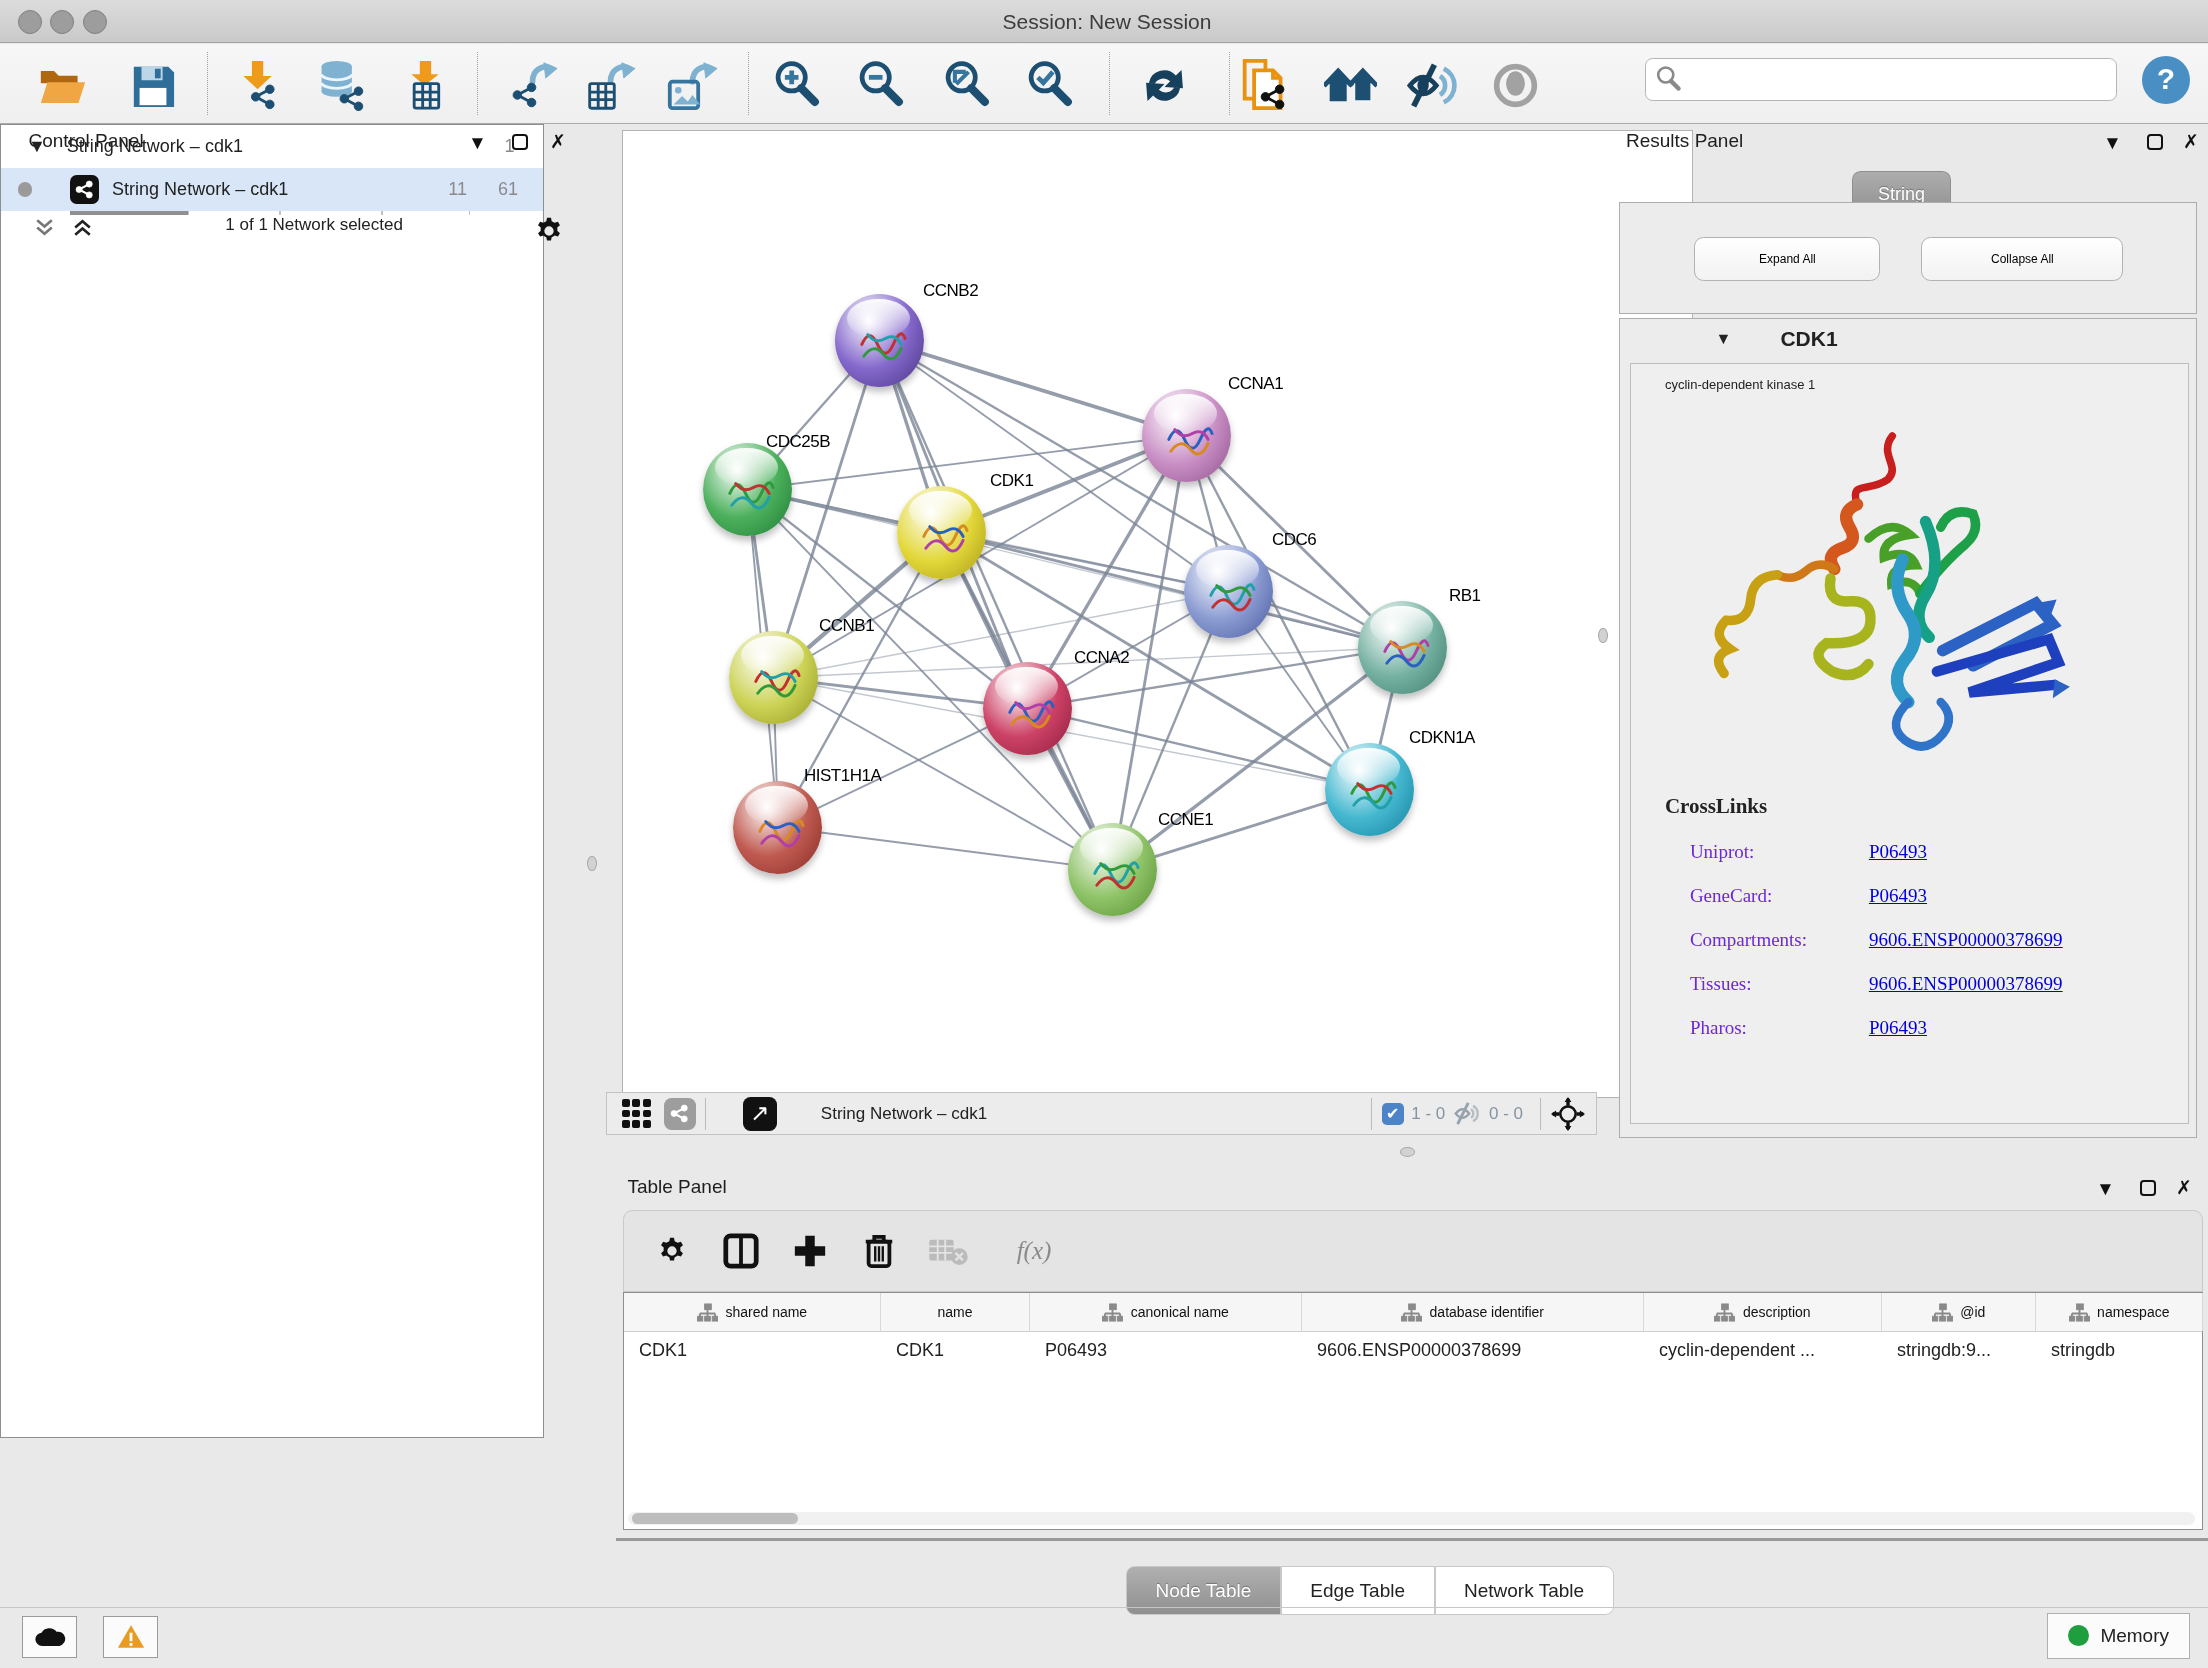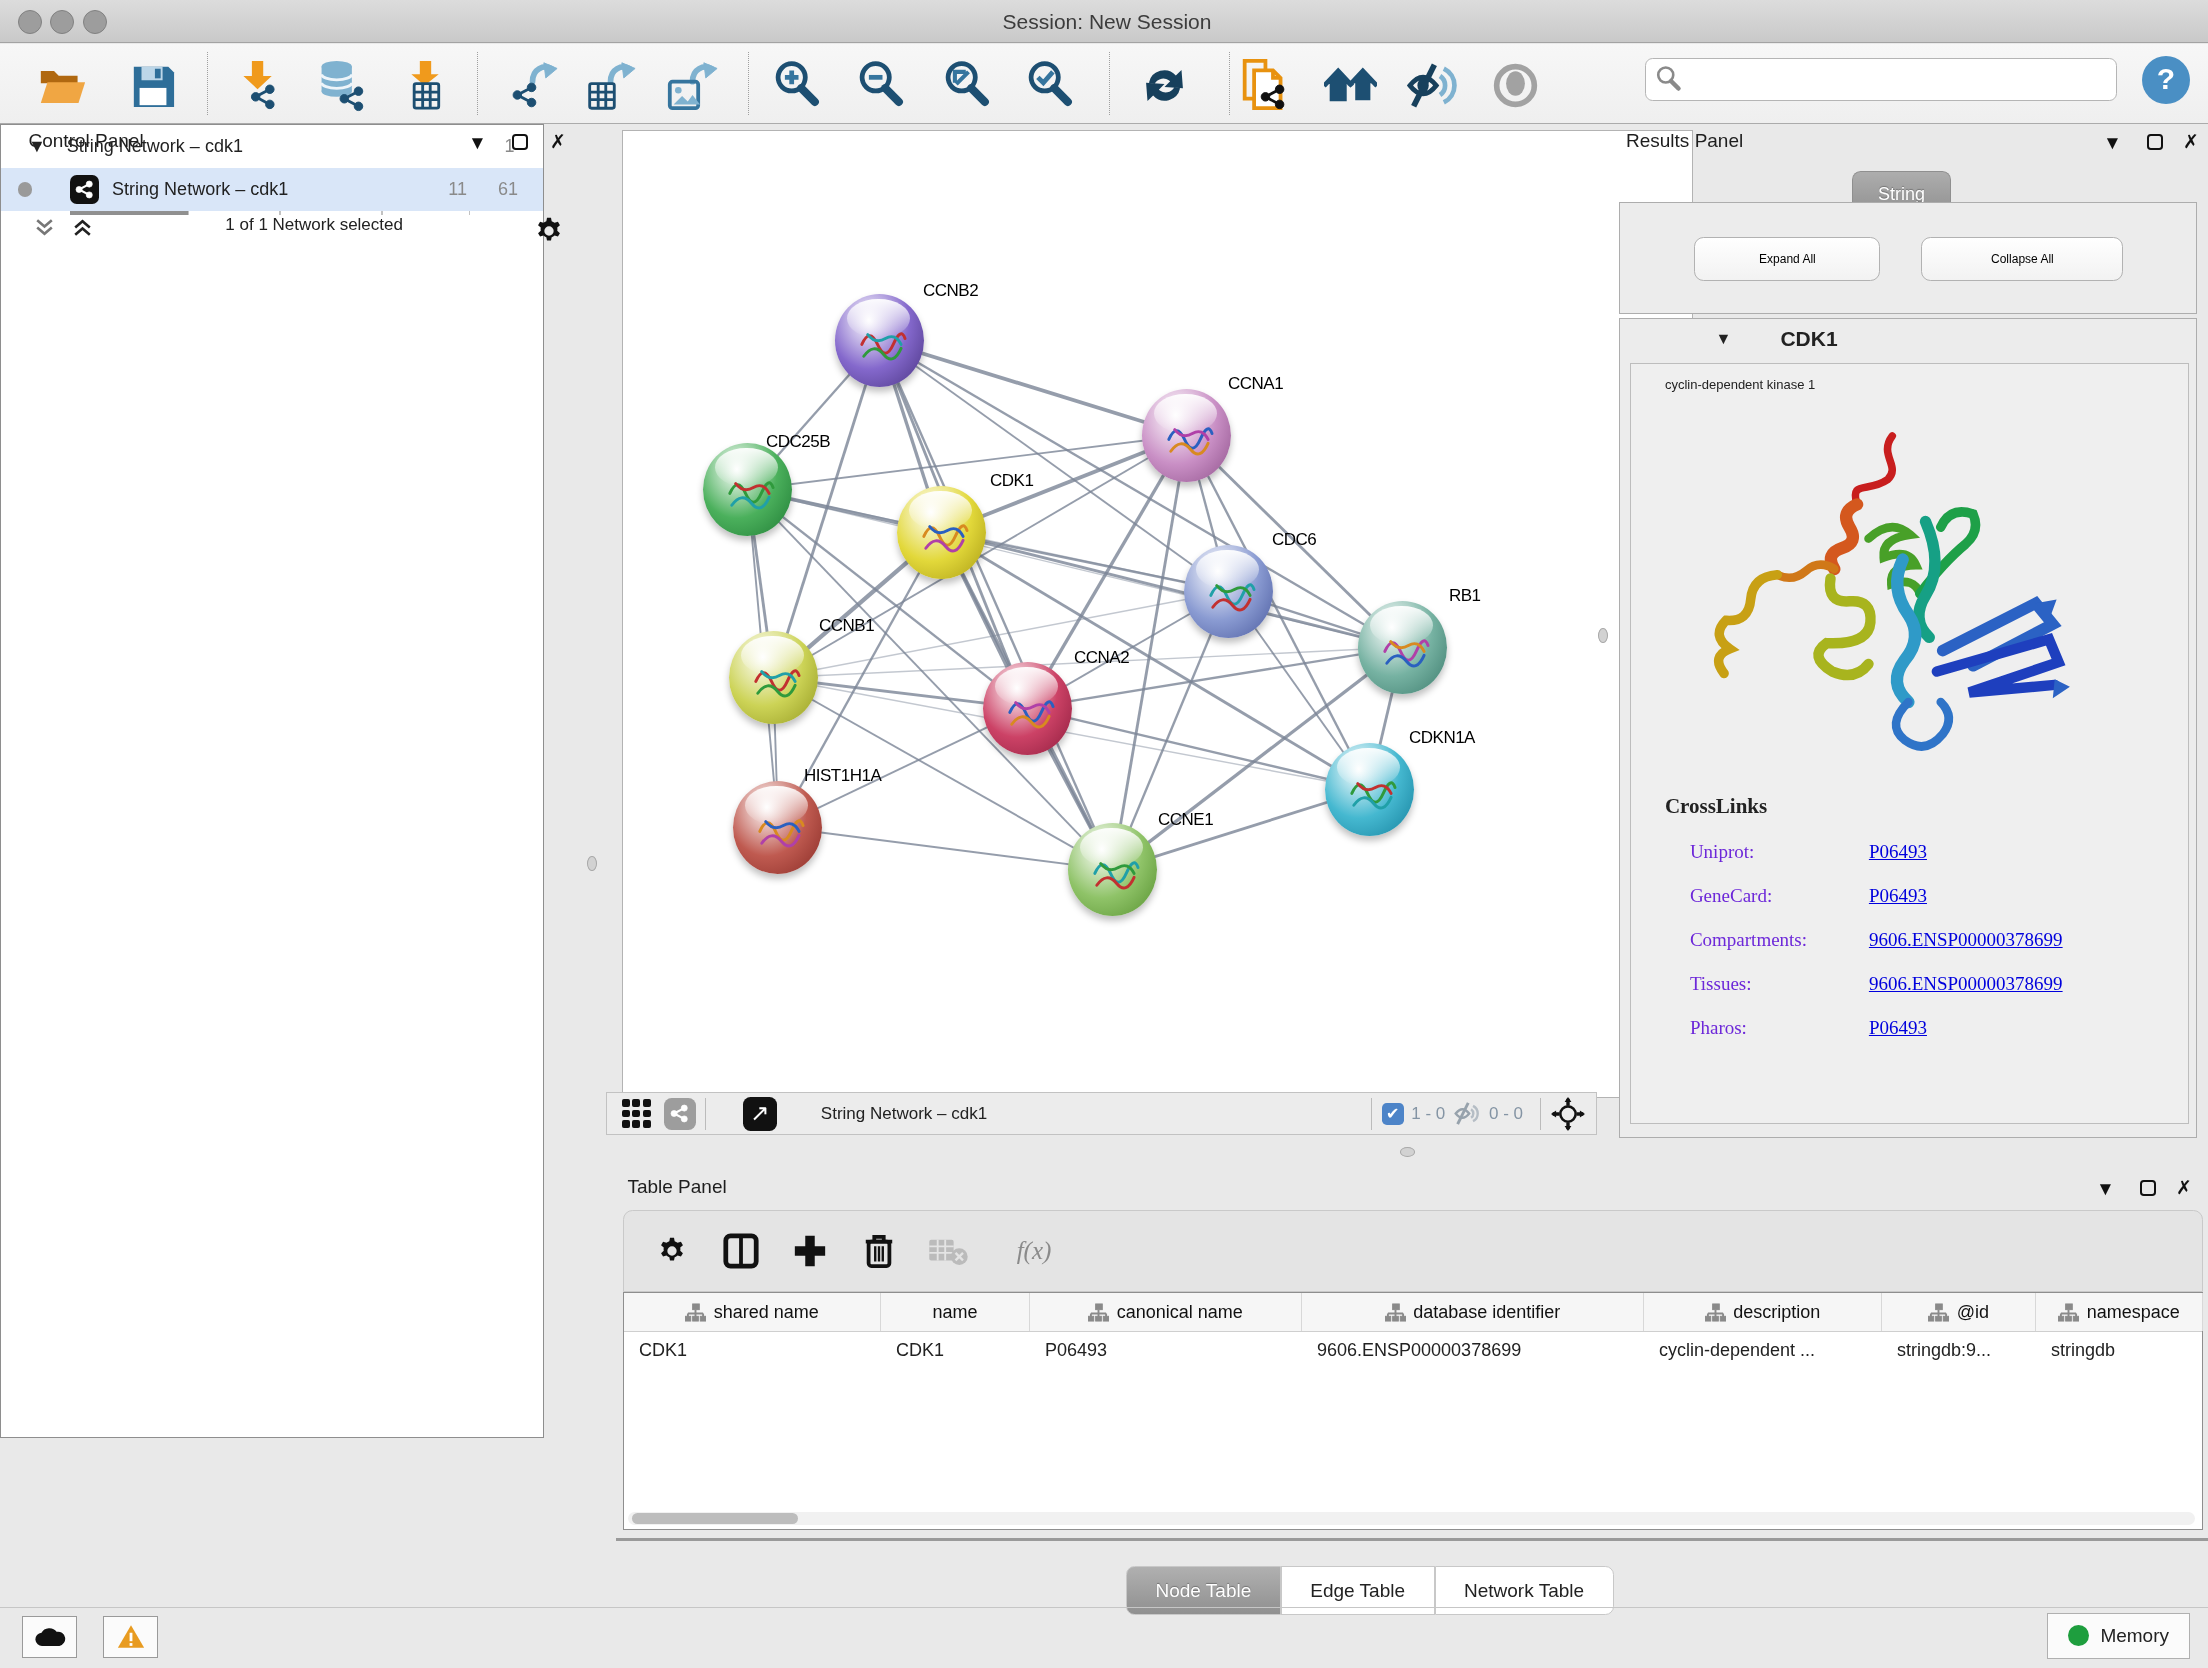--- a/index.html
+++ b/index.html
@@ -54,21 +54,21 @@
   .btn { background:linear-gradient(#ffffff,#f2f2f2); border:1px solid #b2b2b2; border-radius:9.5px; font-size:12px; display:inline-flex; align-items:center; justify-content:center; }
   .serif { font-family:"Liberation Serif","DejaVu Serif",serif; }
   a.xlink { color:#0000dd; text-decoration:underline; font-family:"Liberation Serif","DejaVu Serif",serif; font-size:19px; }
   .xl-label { font-family:"Liberation Serif","DejaVu Serif",serif; font-size:19px; color:#6d28d9; }
 
   
   .tp-toolbar { left:623px; top:1210px; width:1580px; height:82px; background:#e4e4e4; border:1px solid #c9c9c9; border-radius:9.5px 9.5px 0 0; display:flex; align-items:center; }
   .tp-ic { margin-left:27px; display:flex; align-items:center; justify-content:center; width:42px; height:42px; }
   .tbl { left:623px; top:1292px; width:1580px; height:238px; background:#fff; border:1.4px solid #8e8e8e; }
   .tbl-head { display:flex; height:39px; background:#f6f6f6; border-bottom:1px solid #cfcfcf; }
-  .th { display:flex; align-items:center; justify-content:center; gap:7.6px; font-size:18px; color:#111; border-right:1px solid #d8d8d8; overflow:hidden; }
+  .th { display:flex; align-items:center; justify-content:center; gap:7.6px; font-size:14px; color:#111; border-right:1px solid #d8d8d8; overflow:hidden; }
   .tbl-row { display:flex; height:36px; }
   .td { font-size:18px; padding-left:15px; display:flex; align-items:center; overflow:hidden; white-space:nowrap; }
   .hscroll { position:absolute; left:3.8px; bottom:3.8px; width:1567px; height:13.3px; background:#f1f1f1; border-radius:6.7px; }
   .hthumb { position:absolute; left:3.8px; top:1px; width:166px; height:11.4px; background:#bdbdbd; border-radius:5.7px; }
   .btab { height:49px; font-size:19px; border:1px solid #c8c8c8; background:#fff; display:inline-flex; align-items:center; justify-content:center; padding:0 28.5px; }
   .btab.sel { background:linear-gradient(#b0b0b0,#909090); color:#fff; text-shadow:0 -1px 1px rgba(0,0,0,.3); }
 
   
   .statusbar { left:0; top:1607px; width:2208px; height:61px; border-top:1px solid #c6c6c6; }
   .st-btn { top:7.6px; height:42px; background:#fbfbfb; border:1.9px solid #9a9a9a; display:flex; align-items:center; justify-content:center; }

